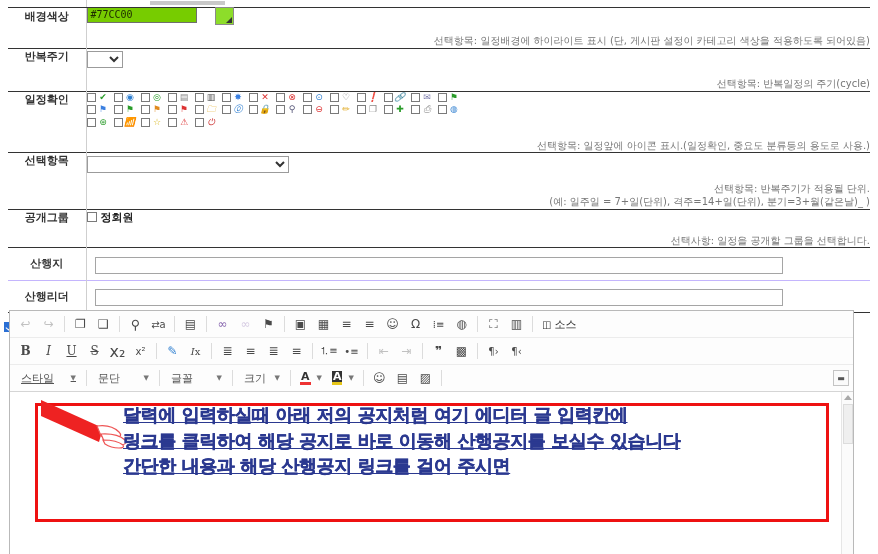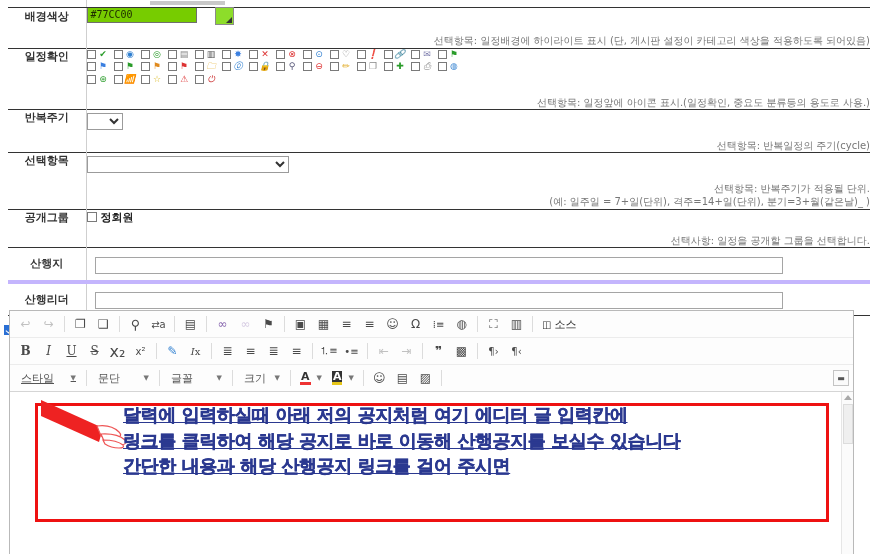--- a/index.html
+++ b/index.html
@@ -10,21 +10,21 @@
     font-family: "DejaVu Sans", "Liberation Sans", sans-serif;
     overflow: hidden;
   }
   .page { position: relative; width: 878px; height: 422px; background:#fff; }
 
   
   .ftable { width: 862px; margin: 0 8px; border-collapse: collapse; }
   .ftable tr { }
   .ftable td { vertical-align: top; padding: 0; }
   .rowline { border-top: 1px solid #333; }
-  .rowline-thin { border-top: 4px solid #c4b5fd; }
+  .rowline-thin { border-top: 1px solid #c4b5fd; }
 
   .lbl {
     width: 78px;
     text-align: center;
     font-size: 11px;
     font-weight: bold;
     color: #333;
     padding-top: 7px;
     white-space: nowrap;
     border-right: 1px solid #cfcfcf;
@@ -258,174 +258,174 @@
           <div class="colorinput">#77CC00</div>
           <div class="swatch"></div>
         </div>
         <div class="hint">
           <div>선택항목: 일정배경에 하이라이트 표시 (단, 게시판 설정이 카테고리 색상을 적용하도록 되어있음)</div>
         </div>
       </td>
     </tr>
 
     <tr class="rowline">
-      <td class="lbl">일정확인</td>
-      <td class="fld">
-        <div class="icongrid">
-          <div class="iconrow">
-            <span class="icell">
-                  <i class="cbx"></i>
-                  <i class="ico" style="color:#2a9c2a;">✔</i>
-                </span>
-            <span class="icell">
-                  <i class="cbx"></i>
-                  <i class="ico" style="color:#2f7fd0;">◉</i>
-                </span>
-            <span class="icell">
-                  <i class="cbx"></i>
-                  <i class="ico" style="color:#2a9c2a;">◎</i>
-                </span>
-            <span class="icell">
-                  <i class="cbx"></i>
-                  <i class="ico" style="color:#888;">▤</i>
-                </span>
-            <span class="icell">
-                  <i class="cbx"></i>
-                  <i class="ico" style="color:#555;">▥</i>
-                </span>
-            <span class="icell">
-                  <i class="cbx"></i>
-                  <i class="ico" style="color:#3a7fe0;">✸</i>
-                </span>
-            <span class="icell">
-                  <i class="cbx"></i>
-                  <i class="ico" style="color:#d33;">✕</i>
-                </span>
-            <span class="icell">
-                  <i class="cbx"></i>
-                  <i class="ico" style="color:#d33;">⊗</i>
-                </span>
-            <span class="icell">
-                  <i class="cbx"></i>
-                  <i class="ico" style="color:#2f7fd0;">⊙</i>
-                </span>
-            <span class="icell">
-                  <i class="cbx"></i>
-                  <i class="ico" style="color:#888;">♡</i>
-                </span>
-            <span class="icell">
-                  <i class="cbx"></i>
-                  <i class="ico" style="color:#2a9c2a;">❗</i>
-                </span>
-            <span class="icell">
-                  <i class="cbx"></i>
-                  <i class="ico" style="color:#6aa;">🔗</i>
-                </span>
-            <span class="icell">
-                  <i class="cbx"></i>
-                  <i class="ico" style="color:#77a;">✉</i>
-                </span>
-            <span class="icell">
-                  <i class="cbx"></i>
-                  <i class="ico" style="color:#2a9c2a;">⚑</i>
-                </span>
-          </div>
-          <div class="iconrow">
-            <span class="icell">
-                  <i class="cbx"></i>
-                  <i class="ico" style="color:#3a7fe0;">⚑</i>
-                </span>
-            <span class="icell">
-                  <i class="cbx"></i>
-                  <i class="ico" style="color:#2a9c2a;">⚑</i>
-                </span>
-            <span class="icell">
-                  <i class="cbx"></i>
-                  <i class="ico" style="color:#e08a1e;">⚑</i>
-                </span>
-            <span class="icell">
-                  <i class="cbx"></i>
-                  <i class="ico" style="color:#d33;">⚑</i>
-                </span>
-            <span class="icell">
-                  <i class="cbx"></i>
-                  <i class="ico" style="color:#e0a81e;">🗀</i>
-                </span>
-            <span class="icell">
-                  <i class="cbx"></i>
-                  <i class="ico" style="color:#2f7fd0;">⓪</i>
-                </span>
-            <span class="icell">
-                  <i class="cbx"></i>
-                  <i class="ico" style="color:#c89a1e;">🔒</i>
-                </span>
-            <span class="icell">
-                  <i class="cbx"></i>
-                  <i class="ico" style="color:#557;">⚲</i>
-                </span>
-            <span class="icell">
-                  <i class="cbx"></i>
-                  <i class="ico" style="color:#d33;">⊖</i>
-                </span>
-            <span class="icell">
-                  <i class="cbx"></i>
-                  <i class="ico" style="color:#e0a81e;">✏</i>
-                </span>
-            <span class="icell">
-                  <i class="cbx"></i>
-                  <i class="ico" style="color:#888;">❐</i>
-                </span>
-            <span class="icell">
-                  <i class="cbx"></i>
-                  <i class="ico" style="color:#2a9c2a;">✚</i>
-                </span>
-            <span class="icell">
-                  <i class="cbx"></i>
-                  <i class="ico" style="color:#777;">⎙</i>
-                </span>
-            <span class="icell">
-                  <i class="cbx"></i>
-                  <i class="ico" style="color:#2f7fd0;">◍</i>
-                </span>
-          </div>
-          <div class="iconrow" style="height:14px;">
-            <span class="icell">
-                  <i class="cbx"></i>
-                  <i class="ico" style="color:#2a9c2a;">⊛</i>
-                </span>
-            <span class="icell">
-                  <i class="cbx"></i>
-                  <i class="ico" style="color:#e08a1e;">📶</i>
-                </span>
-            <span class="icell">
-                  <i class="cbx"></i>
-                  <i class="ico" style="color:#d8b820;">☆</i>
-                </span>
-            <span class="icell">
-                  <i class="cbx"></i>
-                  <i class="ico" style="color:#d33;">⚠</i>
-                </span>
-            <span class="icell">
-                  <i class="cbx"></i>
-                  <i class="ico" style="color:#c33;">⏻</i>
-                </span>
-          </div>
-        </div>
-        <div class="hint">
-          <div>선택항목: 일정앞에 아이콘 표시.(일정확인, 중요도 분류등의 용도로 사용.)</div>
-        </div>
-      </td>
-    </tr>
-
-    <tr class="rowline">
       <td class="lbl">반복주기</td>
       <td class="fld">
         <select class="sel1"><option></option></select>
         <div class="hint">
           <div>선택항목: 반복일정의 주기(cycle)</div>
+        </div>
+      </td>
+    </tr>
+
+    <tr class="rowline">
+      <td class="lbl">일정확인</td>
+      <td class="fld">
+        <div class="icongrid">
+          <div class="iconrow">
+            <span class="icell">
+                  <i class="cbx"></i>
+                  <i class="ico" style="color:#2a9c2a;">✔</i>
+                </span>
+            <span class="icell">
+                  <i class="cbx"></i>
+                  <i class="ico" style="color:#2f7fd0;">◉</i>
+                </span>
+            <span class="icell">
+                  <i class="cbx"></i>
+                  <i class="ico" style="color:#2a9c2a;">◎</i>
+                </span>
+            <span class="icell">
+                  <i class="cbx"></i>
+                  <i class="ico" style="color:#888;">▤</i>
+                </span>
+            <span class="icell">
+                  <i class="cbx"></i>
+                  <i class="ico" style="color:#555;">▥</i>
+                </span>
+            <span class="icell">
+                  <i class="cbx"></i>
+                  <i class="ico" style="color:#3a7fe0;">✸</i>
+                </span>
+            <span class="icell">
+                  <i class="cbx"></i>
+                  <i class="ico" style="color:#d33;">✕</i>
+                </span>
+            <span class="icell">
+                  <i class="cbx"></i>
+                  <i class="ico" style="color:#d33;">⊗</i>
+                </span>
+            <span class="icell">
+                  <i class="cbx"></i>
+                  <i class="ico" style="color:#2f7fd0;">⊙</i>
+                </span>
+            <span class="icell">
+                  <i class="cbx"></i>
+                  <i class="ico" style="color:#888;">♡</i>
+                </span>
+            <span class="icell">
+                  <i class="cbx"></i>
+                  <i class="ico" style="color:#2a9c2a;">❗</i>
+                </span>
+            <span class="icell">
+                  <i class="cbx"></i>
+                  <i class="ico" style="color:#6aa;">🔗</i>
+                </span>
+            <span class="icell">
+                  <i class="cbx"></i>
+                  <i class="ico" style="color:#77a;">✉</i>
+                </span>
+            <span class="icell">
+                  <i class="cbx"></i>
+                  <i class="ico" style="color:#2a9c2a;">⚑</i>
+                </span>
+          </div>
+          <div class="iconrow">
+            <span class="icell">
+                  <i class="cbx"></i>
+                  <i class="ico" style="color:#3a7fe0;">⚑</i>
+                </span>
+            <span class="icell">
+                  <i class="cbx"></i>
+                  <i class="ico" style="color:#2a9c2a;">⚑</i>
+                </span>
+            <span class="icell">
+                  <i class="cbx"></i>
+                  <i class="ico" style="color:#e08a1e;">⚑</i>
+                </span>
+            <span class="icell">
+                  <i class="cbx"></i>
+                  <i class="ico" style="color:#d33;">⚑</i>
+                </span>
+            <span class="icell">
+                  <i class="cbx"></i>
+                  <i class="ico" style="color:#e0a81e;">🗀</i>
+                </span>
+            <span class="icell">
+                  <i class="cbx"></i>
+                  <i class="ico" style="color:#2f7fd0;">⓪</i>
+                </span>
+            <span class="icell">
+                  <i class="cbx"></i>
+                  <i class="ico" style="color:#c89a1e;">🔒</i>
+                </span>
+            <span class="icell">
+                  <i class="cbx"></i>
+                  <i class="ico" style="color:#557;">⚲</i>
+                </span>
+            <span class="icell">
+                  <i class="cbx"></i>
+                  <i class="ico" style="color:#d33;">⊖</i>
+                </span>
+            <span class="icell">
+                  <i class="cbx"></i>
+                  <i class="ico" style="color:#e0a81e;">✏</i>
+                </span>
+            <span class="icell">
+                  <i class="cbx"></i>
+                  <i class="ico" style="color:#888;">❐</i>
+                </span>
+            <span class="icell">
+                  <i class="cbx"></i>
+                  <i class="ico" style="color:#2a9c2a;">✚</i>
+                </span>
+            <span class="icell">
+                  <i class="cbx"></i>
+                  <i class="ico" style="color:#777;">⎙</i>
+                </span>
+            <span class="icell">
+                  <i class="cbx"></i>
+                  <i class="ico" style="color:#2f7fd0;">◍</i>
+                </span>
+          </div>
+          <div class="iconrow" style="height:14px;">
+            <span class="icell">
+                  <i class="cbx"></i>
+                  <i class="ico" style="color:#2a9c2a;">⊛</i>
+                </span>
+            <span class="icell">
+                  <i class="cbx"></i>
+                  <i class="ico" style="color:#e08a1e;">📶</i>
+                </span>
+            <span class="icell">
+                  <i class="cbx"></i>
+                  <i class="ico" style="color:#d8b820;">☆</i>
+                </span>
+            <span class="icell">
+                  <i class="cbx"></i>
+                  <i class="ico" style="color:#d33;">⚠</i>
+                </span>
+            <span class="icell">
+                  <i class="cbx"></i>
+                  <i class="ico" style="color:#c33;">⏻</i>
+                </span>
+          </div>
+        </div>
+        <div class="hint">
+          <div>선택항목: 일정앞에 아이콘 표시.(일정확인, 중요도 분류등의 용도로 사용.)</div>
         </div>
       </td>
     </tr>
 
     <tr class="rowline">
       <td class="lbl">선택항목</td>
       <td class="fld">
         <select class="sel2"><option></option></select>
         <div class="hint">
           <div>선택항목: 반복주기가 적용될 단위.</div>

